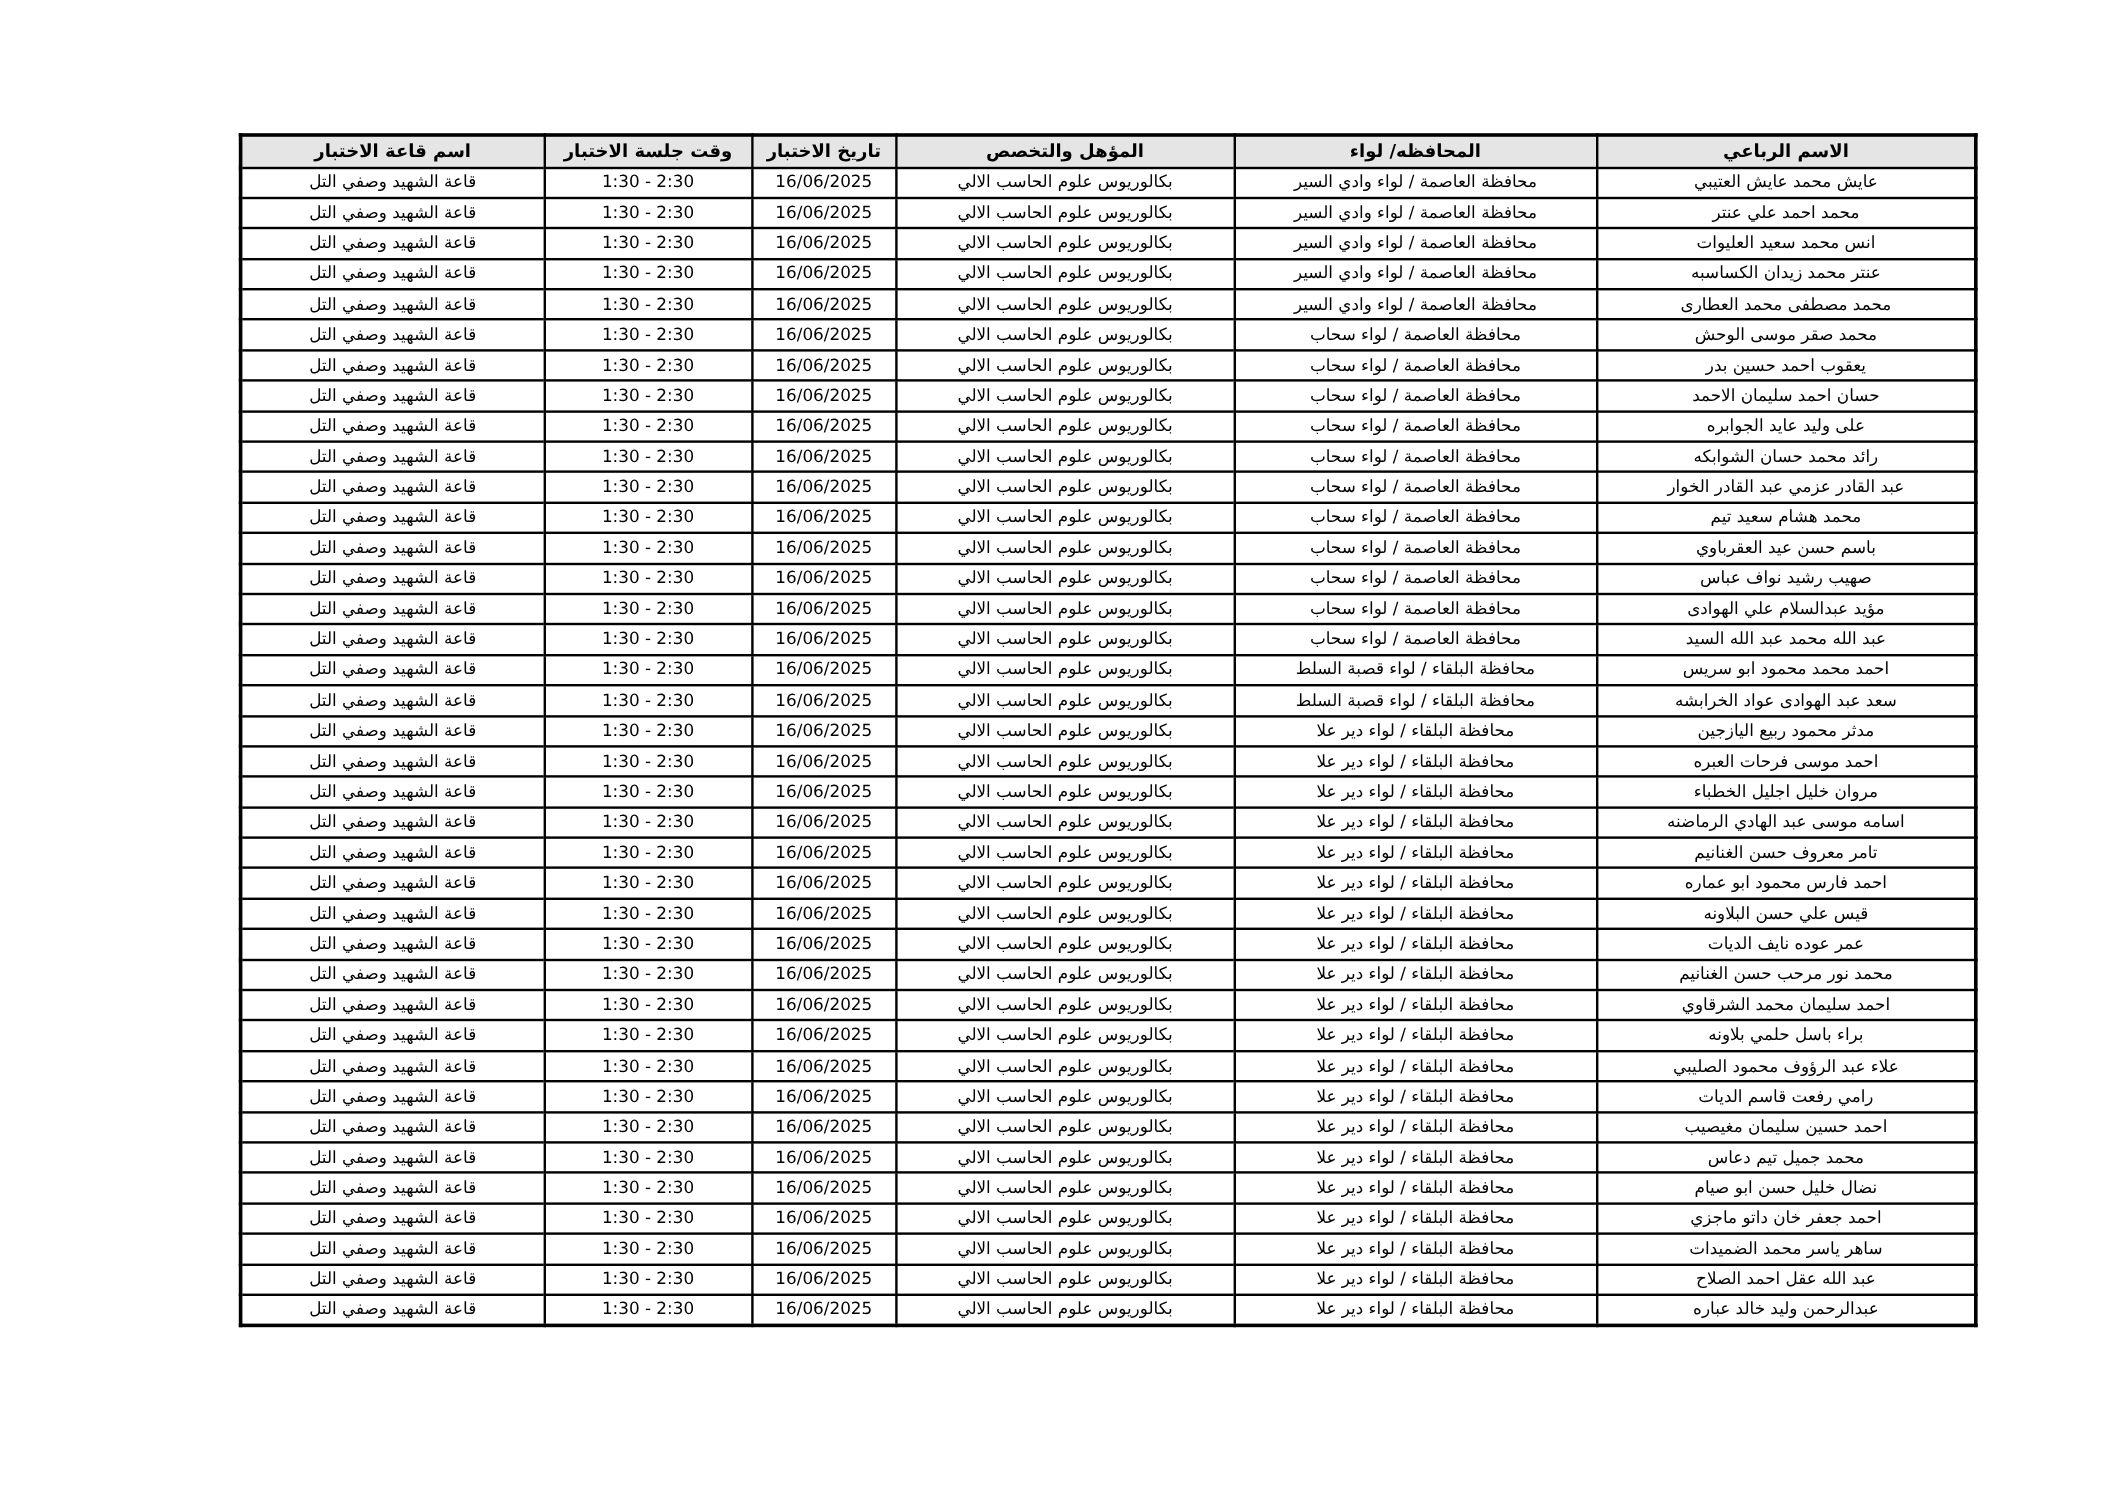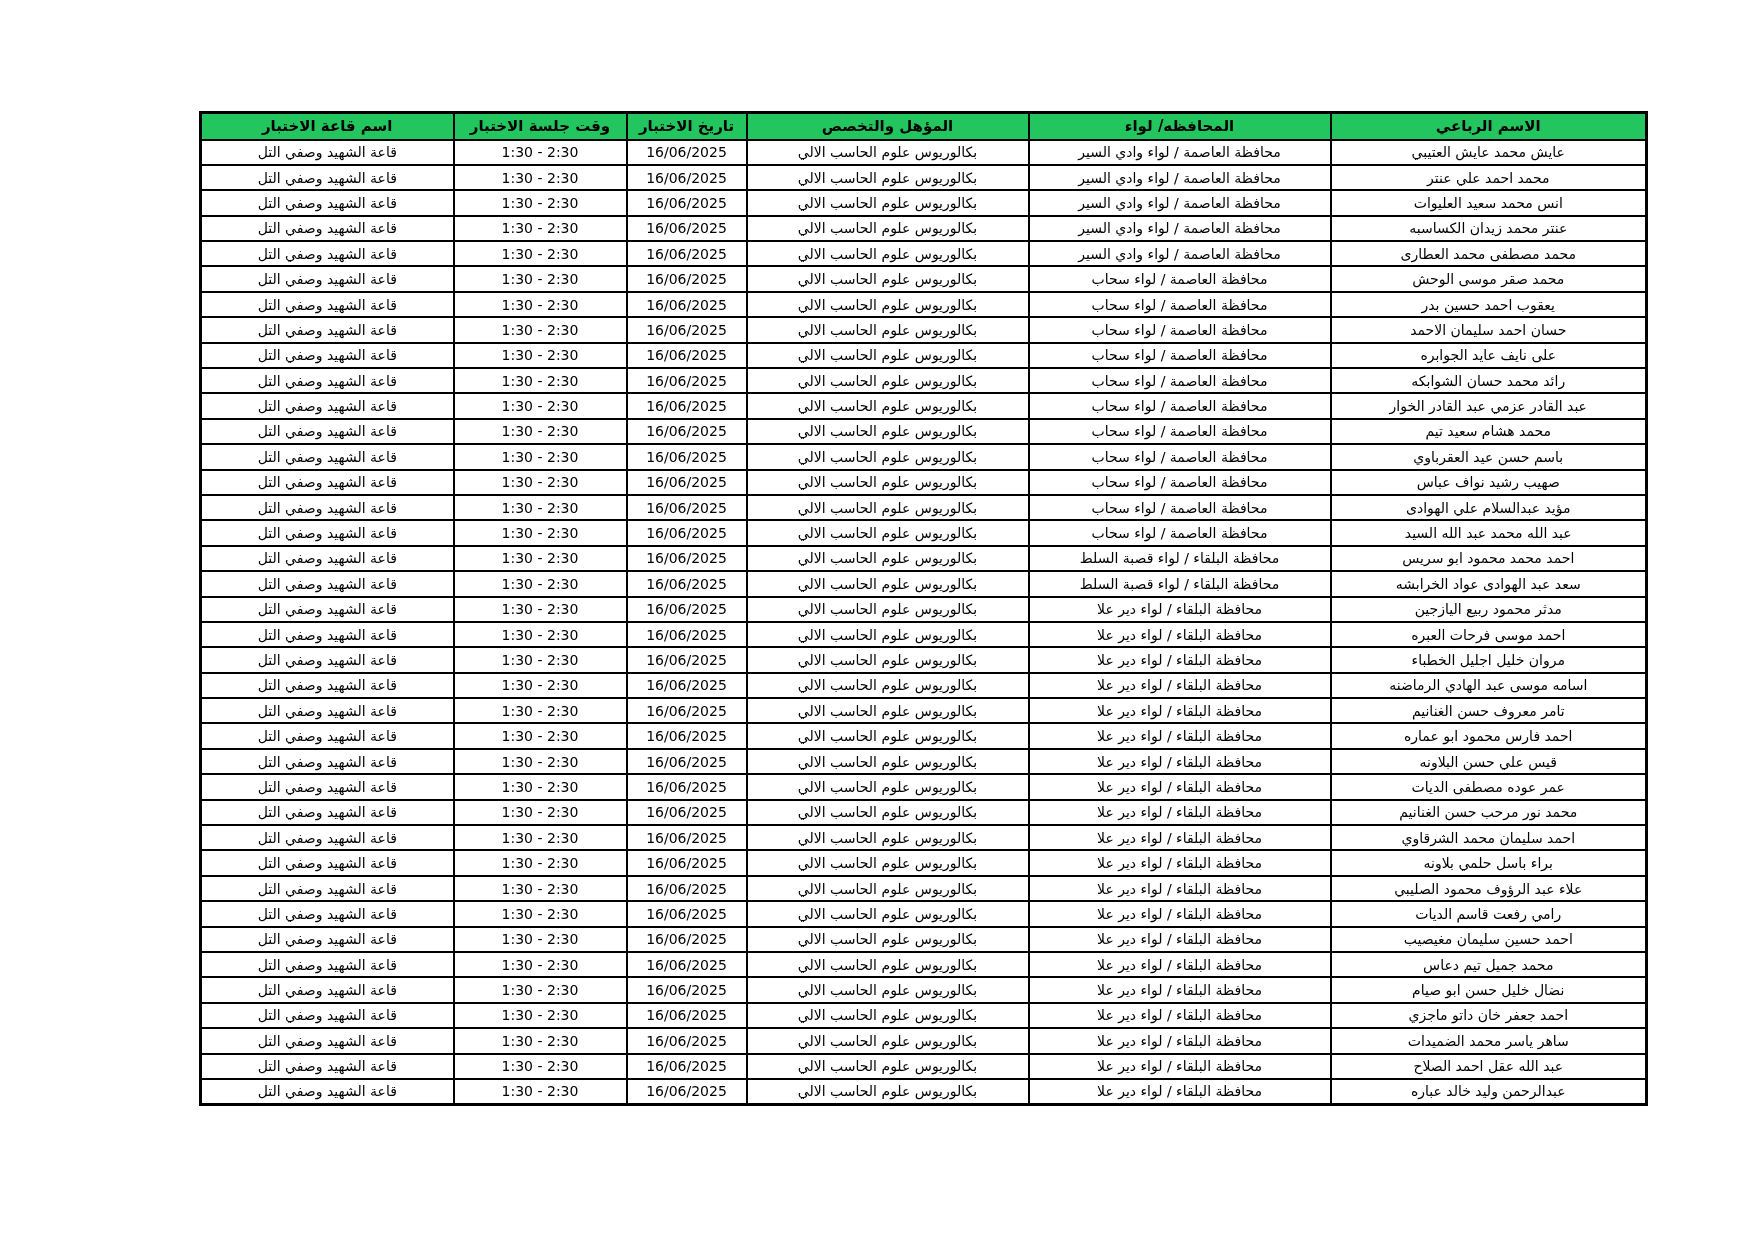--- a/index.html
+++ b/index.html
@@ -27,21 +27,21 @@
   table.exam-table td {
     border: 2px solid #000000;
     text-align: center;
     vertical-align: middle;
     overflow: hidden;
     white-space: nowrap;
     padding: 0 3px;
     color: #000000;
   }
   table.exam-table thead th {
-    background: #22c55e;
+    background: #e5e5e5;
     font-weight: bold;
     font-size: 15px;
     height: 27px;
   }
   table.exam-table tbody td {
     background: #ffffff;
     font-size: 14px;
     height: 25.4px;
   }
   .ltr-num { direction: ltr; unicode-bidi: isolate; }
@@ -128,21 +128,21 @@
         </tr>
         <tr>
           <td>حسان احمد سليمان الاحمد</td>
           <td>محافظة العاصمة / لواء سحاب</td>
           <td>بكالوريوس علوم الحاسب الالي</td>
           <td><span class="ltr-num">16/06/2025</span></td>
           <td><span class="ltr-num">1:30 - 2:30</span></td>
           <td>قاعة الشهيد وصفي التل</td>
         </tr>
         <tr>
-          <td>على نايف عايد الجوابره</td>
+          <td>على وليد عايد الجوابره</td>
           <td>محافظة العاصمة / لواء سحاب</td>
           <td>بكالوريوس علوم الحاسب الالي</td>
           <td><span class="ltr-num">16/06/2025</span></td>
           <td><span class="ltr-num">1:30 - 2:30</span></td>
           <td>قاعة الشهيد وصفي التل</td>
         </tr>
         <tr>
           <td>رائد محمد حسان الشوابكه</td>
           <td>محافظة العاصمة / لواء سحاب</td>
           <td>بكالوريوس علوم الحاسب الالي</td>
@@ -264,21 +264,21 @@
         </tr>
         <tr>
           <td>قيس علي حسن البلاونه</td>
           <td>محافظة البلقاء / لواء دير علا</td>
           <td>بكالوريوس علوم الحاسب الالي</td>
           <td><span class="ltr-num">16/06/2025</span></td>
           <td><span class="ltr-num">1:30 - 2:30</span></td>
           <td>قاعة الشهيد وصفي التل</td>
         </tr>
         <tr>
-          <td>عمر عوده مصطفى الديات</td>
+          <td>عمر عوده نايف الديات</td>
           <td>محافظة البلقاء / لواء دير علا</td>
           <td>بكالوريوس علوم الحاسب الالي</td>
           <td><span class="ltr-num">16/06/2025</span></td>
           <td><span class="ltr-num">1:30 - 2:30</span></td>
           <td>قاعة الشهيد وصفي التل</td>
         </tr>
         <tr>
           <td>محمد نور مرحب حسن الغنانيم</td>
           <td>محافظة البلقاء / لواء دير علا</td>
           <td>بكالوريوس علوم الحاسب الالي</td>

